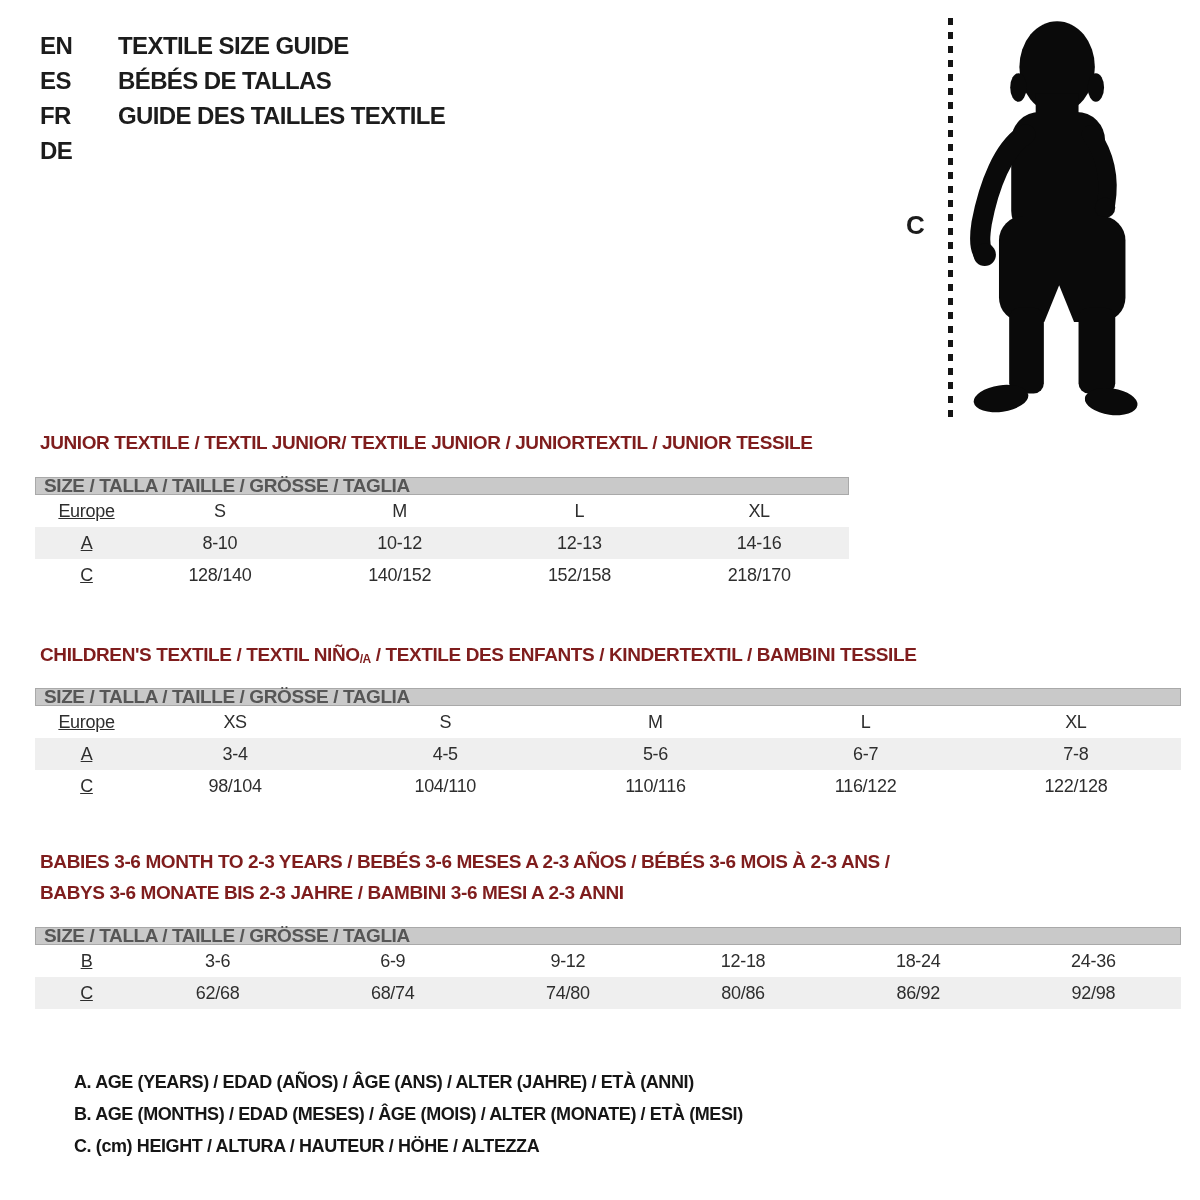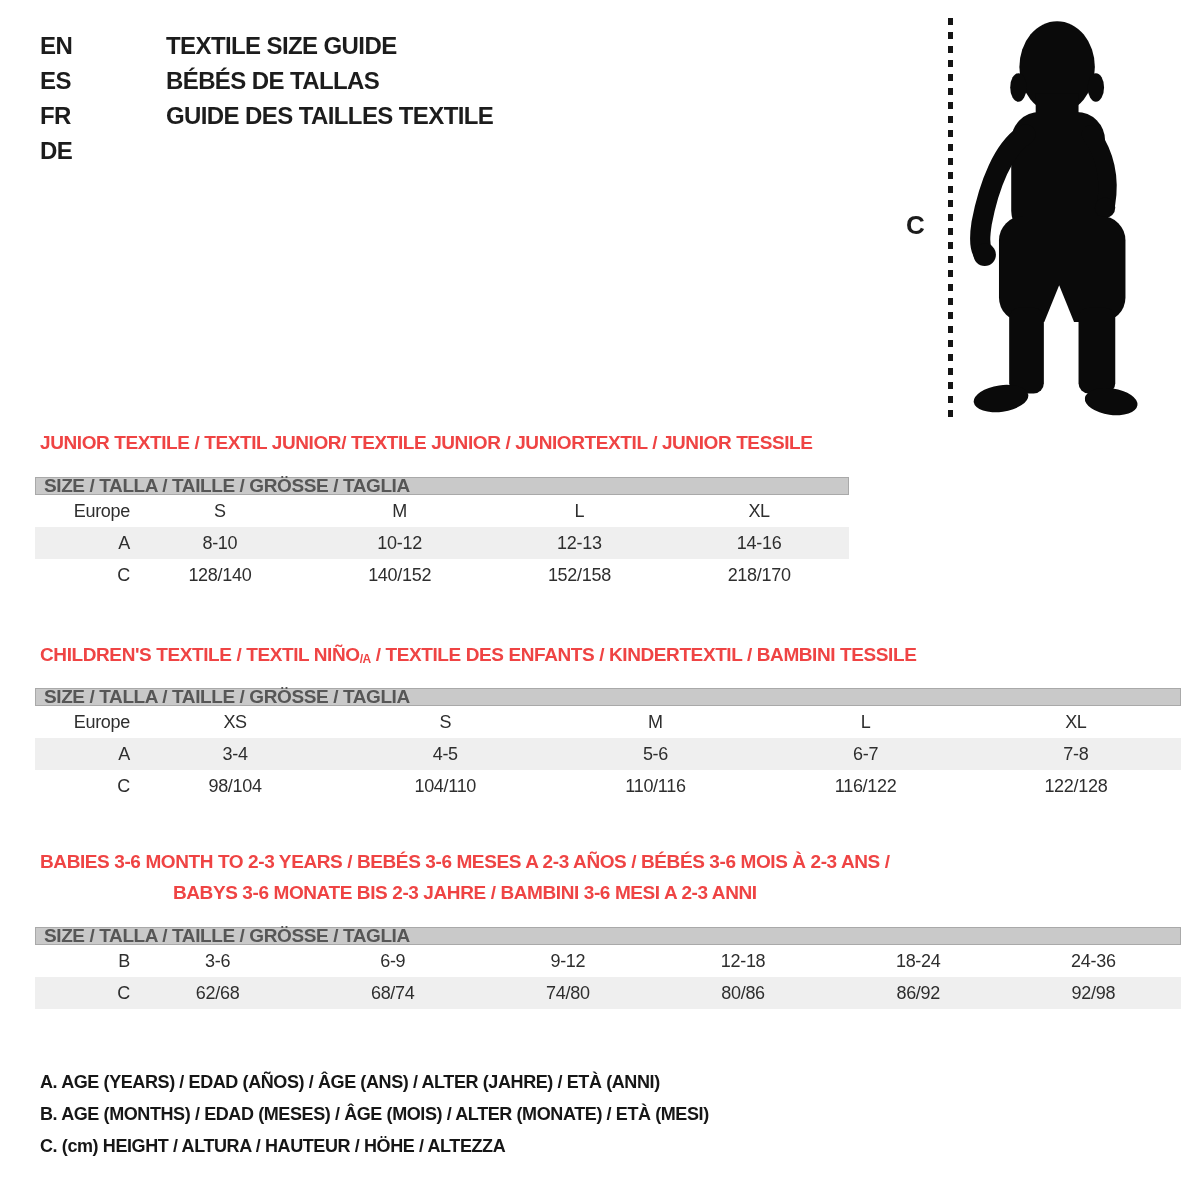--- a/index.html
+++ b/index.html
@@ -4,56 +4,56 @@
 <style>
   html,body{margin:0;padding:0;}
   body{
     width:1200px;height:1200px;position:relative;background:#ffffff;
     font-family:"Liberation Sans", sans-serif;color:#1c1c1c;overflow:hidden;
   }
   .abs{position:absolute;}
 
   
   .langs{left:40px;top:28px;}
-  .lang-row{display:flex;height:35px;align-items:center;gap:48px;}
+  .lang-row{display:flex;height:35px;align-items:center;}
   .lang-code{width:78px;font-weight:700;font-size:24px;letter-spacing:-0.6px;}
   .lang-title{font-weight:700;font-size:24px;letter-spacing:-0.6px;white-space:nowrap;}
 
   
   .measure-line{
     left:948px;top:18px;width:5px;height:400px;
     background:repeating-linear-gradient(180deg,#141414 0 7px,transparent 7px 14px);
   }
   .measure-label{left:906px;top:210px;font-size:26px;font-weight:600;letter-spacing:-0.5px;}
   .figure-svg{left:962px;top:14px;}
 
   
   .sec-title{
-    left:40px;font-weight:700;font-size:19px;letter-spacing:-0.4px;white-space:nowrap;color:#ef4444;text-align:center;
+    left:40px;font-weight:700;font-size:19px;letter-spacing:-0.4px;white-space:nowrap;color:#7f1d1d;
   }
   .sec-title .sub{font-size:12px;vertical-align:-2px;}
 
   
   .tablewrap{left:35px;}
   .bar{
     height:18px;background:#c9c9c9;border:1px solid #a9a9a9;box-sizing:border-box;
     display:flex;align-items:center;padding-left:8px;
     font-weight:700;font-size:19px;color:#565656;letter-spacing:-0.4px;
   }
   table.size-table{border-collapse:collapse;table-layout:fixed;}
   table.size-table td{
     height:32px;padding:0;font-size:18px;color:#2e2e2e;text-align:center;
     letter-spacing:-0.3px;white-space:nowrap;
   }
-  table.size-table td.lbl{text-align:right;padding-left:8px;}
+  table.size-table td.lbl{text-align:center;padding-left:8px;text-decoration:underline;}
   tr.stripe{background:#efefef;}
 
   
   .footnotes{left:40px;top:1066px;}
-  .footnote{font-weight:700;font-size:18px;letter-spacing:-0.4px;line-height:32px;white-space:nowrap;color:#161616;}
+  .footnote{font-weight:700;font-size:18px;letter-spacing:-0.4px;line-height:32px;white-space:nowrap;color:#161616;margin-left:34px;}
 </style>
 </head>
 <body>
 
 <div class="abs langs">
   <div class="lang-row">
     <span class="lang-code">EN</span>
     <span class="lang-title">TEXTILE SIZE GUIDE</span>
   </div>
   <div class="lang-row">

